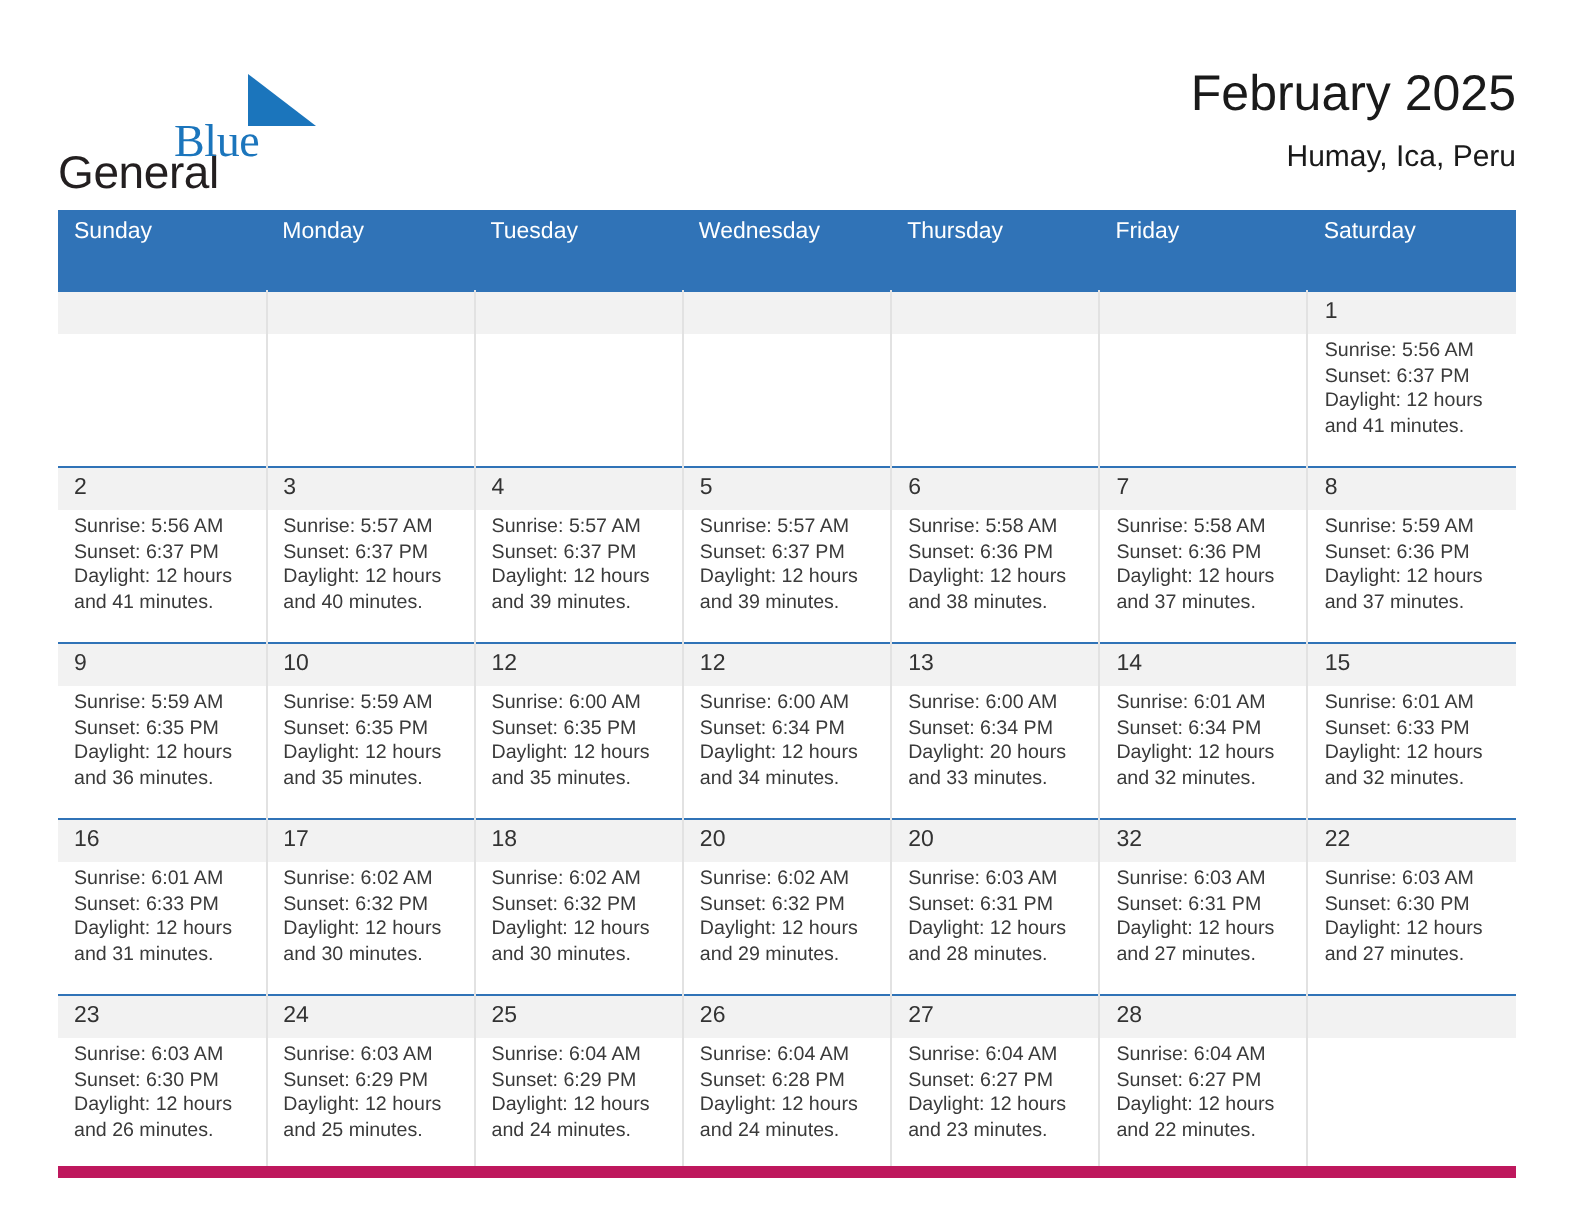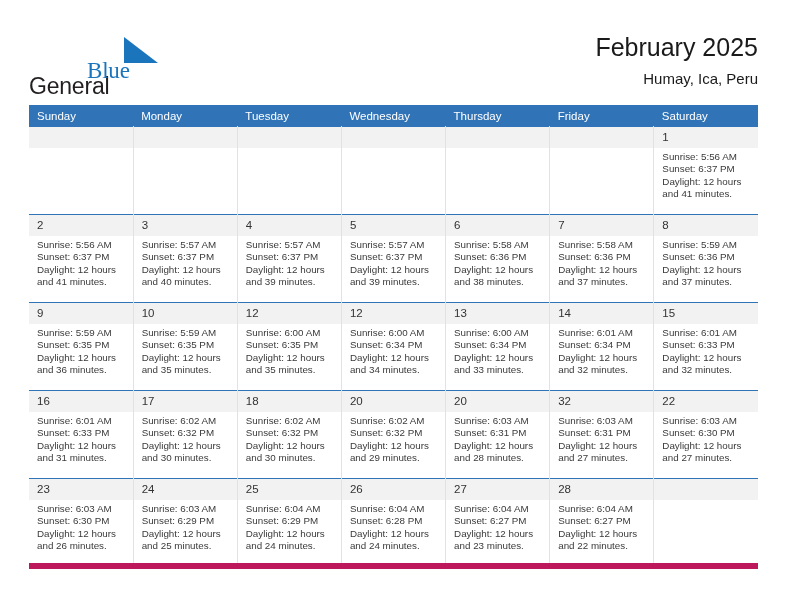--- a/index.html
+++ b/index.html
@@ -101,21 +101,21 @@
     border-collapse: collapse;
     table-layout: fixed;
   }
 
   .calendar thead th {
     background: #3073b7;
     color: #ffffff;
     font-size: 11.5px;
     font-weight: 400;
     text-align: left;
-    padding: 5px 0 2px 8px;
+    padding: 5px 0 22px 8px;
     height: 21px;
     line-height: 13px;
     border: none;
   }
 
   .calendar tbody td {
     vertical-align: top;
     padding: 0;
     border-top: 1px solid #3073b7;
     border-right: 1px solid #e2e2e2;
@@ -335,21 +335,21 @@
             <div>Sunrise: 6:00 AM</div>
             <div>Sunset: 6:34 PM</div>
             <div class="wrap">Daylight: 12 hours and 34 minutes.</div>
           </div>
         </td>
         <td>
           <span class="daynum">13</span>
           <div class="info">
             <div>Sunrise: 6:00 AM</div>
             <div>Sunset: 6:34 PM</div>
-            <div class="wrap">Daylight: 12 hours and 33 minutes.</div>
+            <div class="wrap">Daylight: 20 hours and 33 minutes.</div>
           </div>
         </td>
         <td>
           <span class="daynum">14</span>
           <div class="info">
             <div>Sunrise: 6:01 AM</div>
             <div>Sunset: 6:34 PM</div>
             <div class="wrap">Daylight: 12 hours and 32 minutes.</div>
           </div>
         </td>

